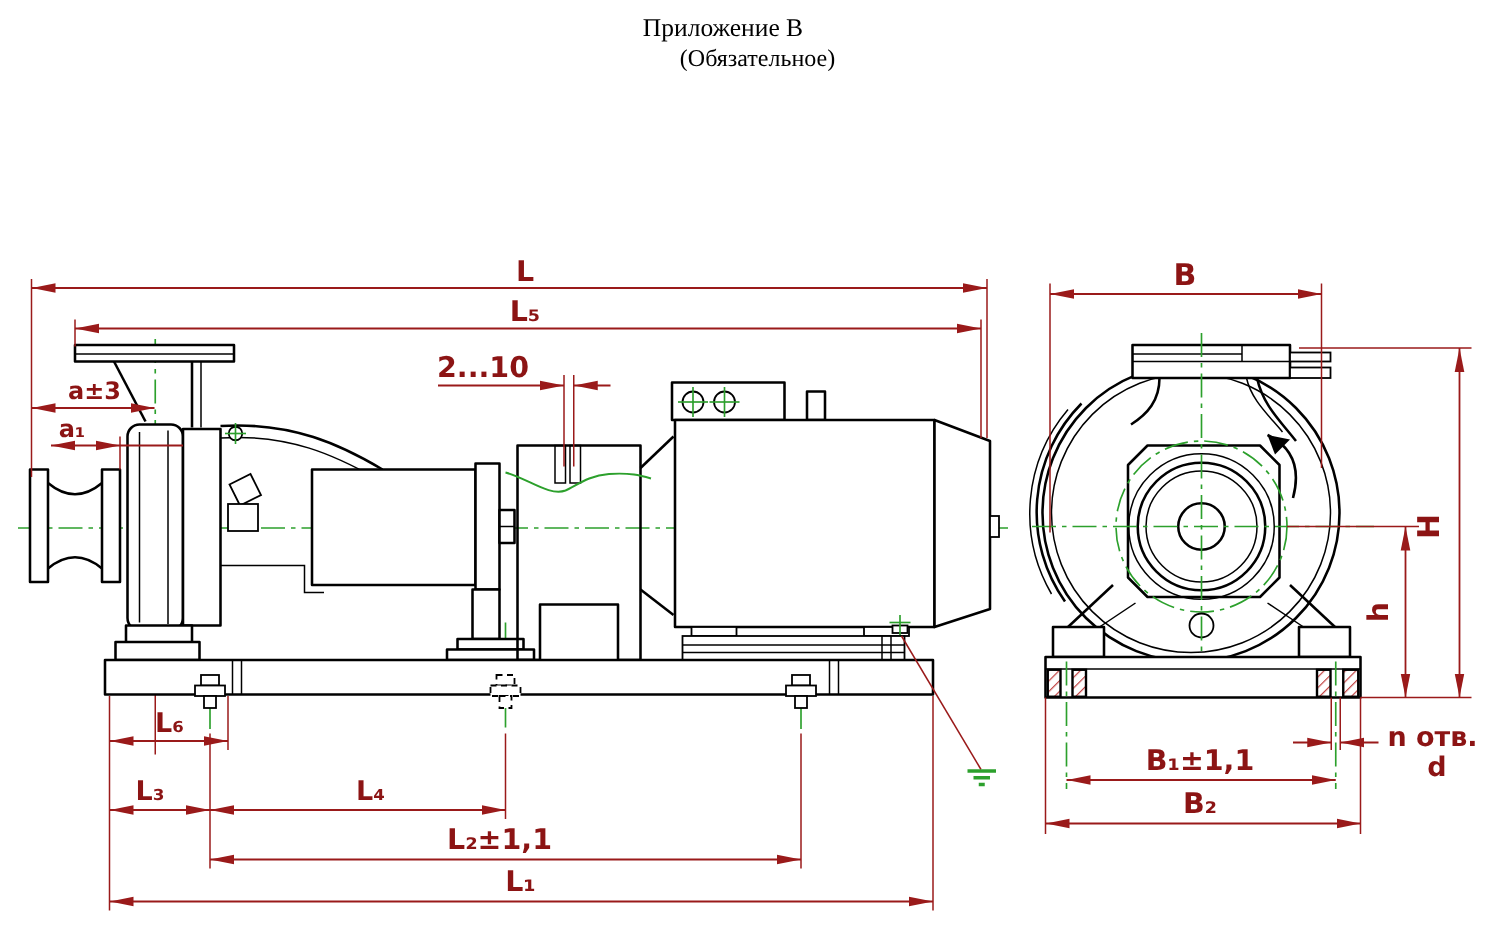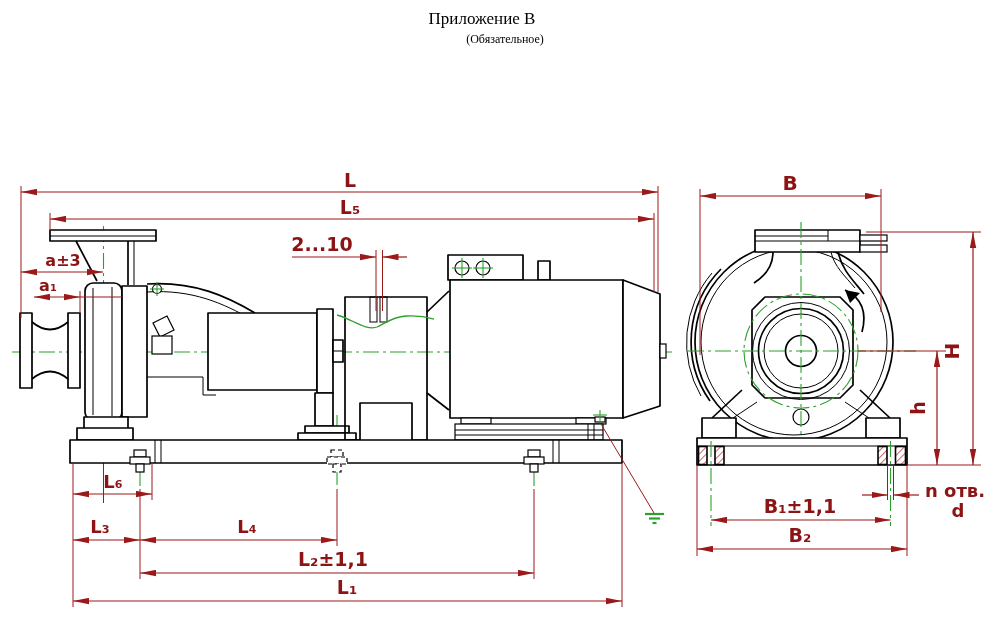--- a/index.html
+++ b/index.html
@@ -1,20 +1,20 @@
 <!DOCTYPE html>
 <html><head>
 <meta charset="utf-8">
 <style>
   html,body{margin:0;padding:0;background:#fff;}
   .page{position:relative;width:1000px;height:619px;background:#fff;overflow:hidden;
         font-family:"Liberation Serif",serif;}
   .title-block{position:absolute;left:0;top:8px;width:940px;text-align:center;color:#000;margin-left:12px;}
   .title-line1{font-size:17px;line-height:21px;}
-  .title-line2{font-size:12px;line-height:21px;padding-left:46px;}
+  .title-line2{font-size:16px;line-height:21px;padding-left:46px;}
   .title-line3{font-size:19px;line-height:25px;}
   svg{position:absolute;left:0;top:0;}
   
   .ol  {fill:none;stroke:#000;stroke-width:1.7;stroke-linejoin:round;}
   .olw {fill:#fff;stroke:#000;stroke-width:1.7;stroke-linejoin:round;}
   .thin{fill:none;stroke:#000;stroke-width:1;}
   .thinw{fill:#fff;stroke:#000;stroke-width:1.2;}
   .dash{fill:#fff;stroke:#000;stroke-width:1.2;stroke-dasharray:4 3;}
   .dim {fill:none;stroke:#9a1a1a;stroke-width:1.2;}
   .ext {fill:none;stroke:#9a1a1a;stroke-width:1;}

